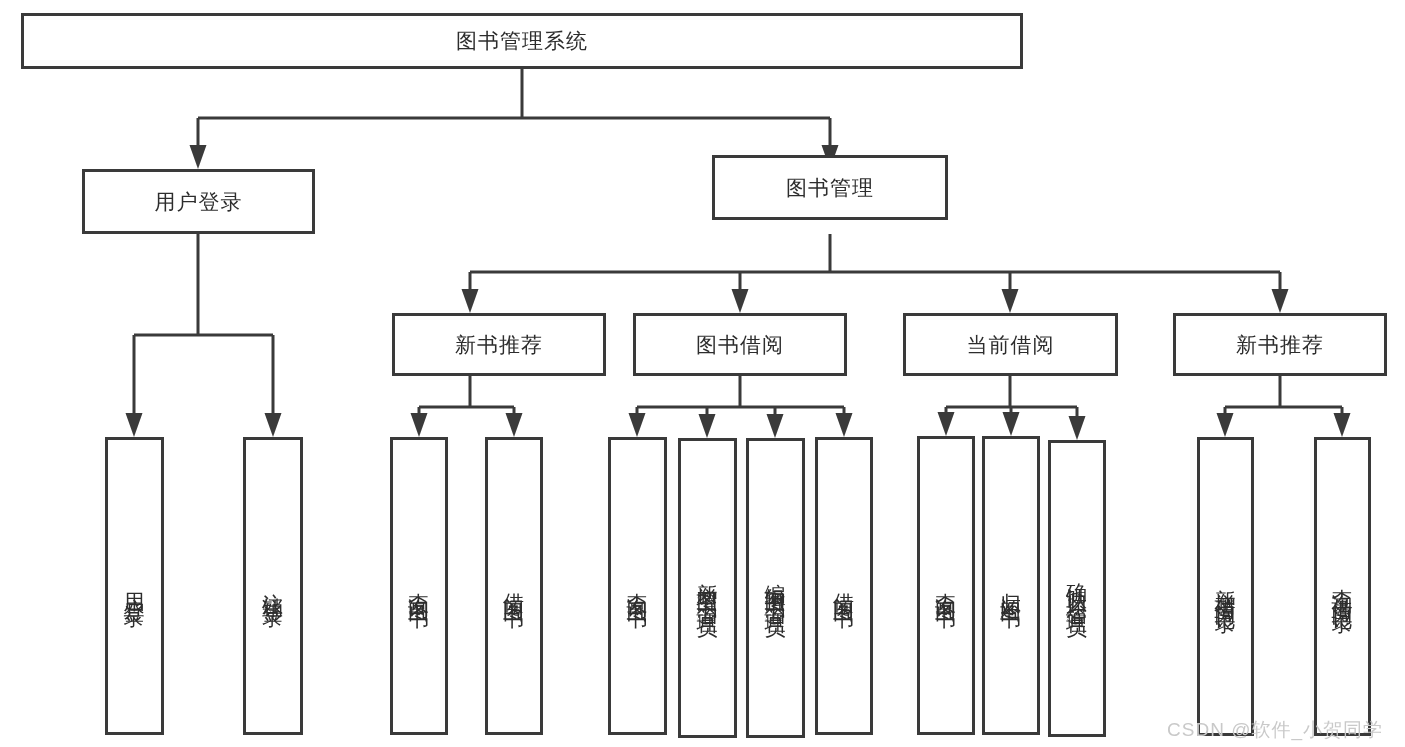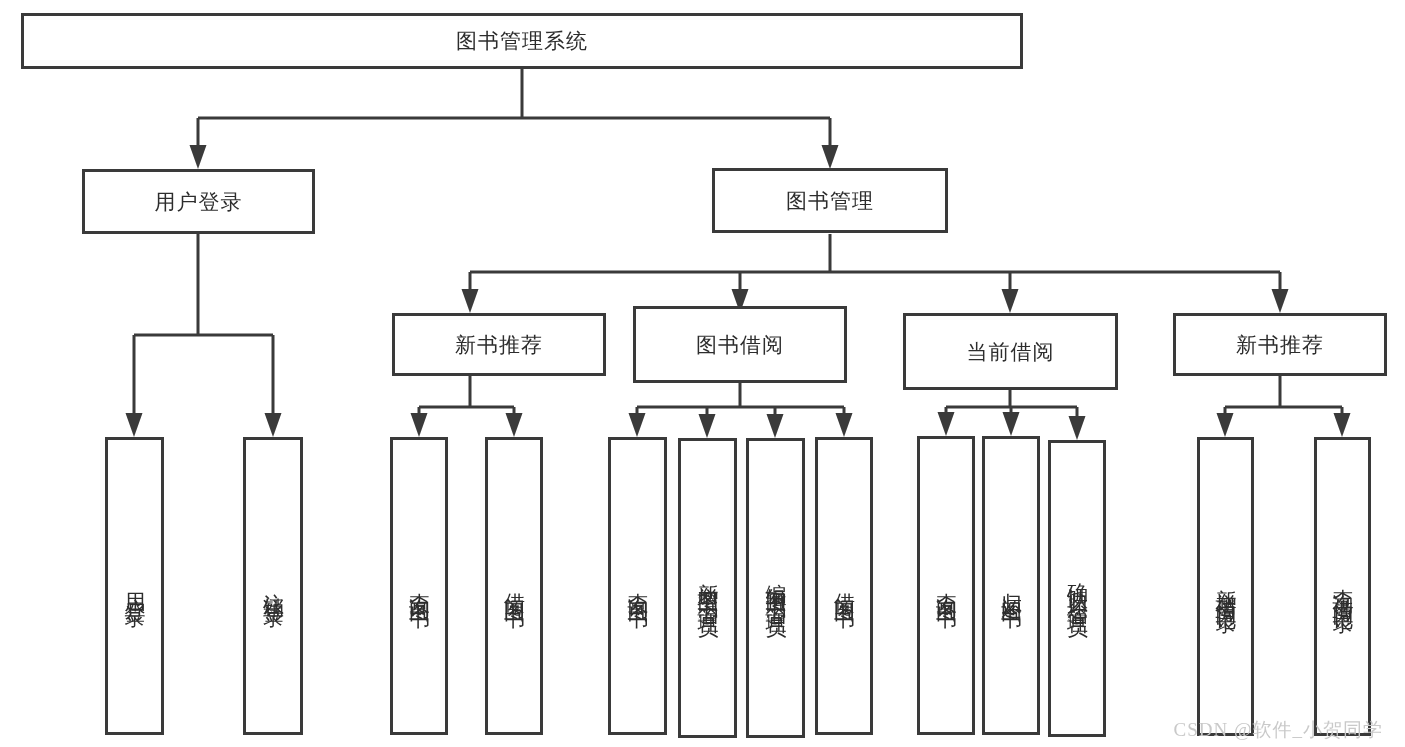--- a/index.html
+++ b/index.html
@@ -5,21 +5,21 @@
   html, body {
     margin: 0;
     padding: 0;
     background: #ffffff;
   }
   .stage {
     position: relative;
     width: 1405px;
     height: 747px;
     background: var(--bg, #ffffff);
-    font-family: Liberation Serif, serif;
+    font-family: Liberation Sans, sans-serif;
     overflow: hidden;
   }
   svg.edges {
     position: absolute;
     left: 0;
     top: 0;
     width: 1405px;
     height: 747px;
   }
   .node {
@@ -102,30 +102,30 @@
         <polygon points="1333.5,413 1350.5,413 1342,437" fill="#3a3a3a"></polygon>
       </g>
     </svg>
   <div id="nodes">
       <div class="node horizontal" style="left: 21px; top: 13px; width: 1002px; height: 56px;">
         <span>图书管理系统</span>
       </div>
       <div class="node horizontal" style="left: 82px; top: 169px; width: 233px; height: 65px;">
         <span>用户登录</span>
       </div>
-      <div class="node horizontal" style="left: 712px; top: 168px; width: 236px; height: 65px;">
+      <div class="node horizontal" style="left: 712px; top: 155px; width: 236px; height: 65px;">
         <span>图书管理</span>
       </div>
       <div class="node horizontal" style="left: 363px; top: 313px; width: 214px; height: 63px; margin-left: 29px;">
         <span>新书推荐</span>
       </div>
-      <div class="node horizontal" style="left: 633px; top: 306px; width: 214px; height: 77px;">
+      <div class="node horizontal" style="left: 633px; top: 313px; width: 214px; height: 63px;">
         <span>图书借阅</span>
       </div>
-      <div class="node horizontal" style="left: 903px; top: 313px; width: 215px; height: 77px;">
+      <div class="node horizontal" style="left: 903px; top: 313px; width: 215px; height: 63px;">
         <span>当前借阅</span>
       </div>
       <div class="node horizontal" style="left: 1173px; top: 313px; width: 214px; height: 63px;">
         <span>新书推荐</span>
       </div>
       <div class="node vertical" style="left: 105px; top: 437px; width: 59px; height: 298px;">
         <span>用户登录</span>
       </div>
       <div class="node vertical" style="left: 243px; top: 437px; width: 60px; height: 298px;">
         <span>注销登录</span>

